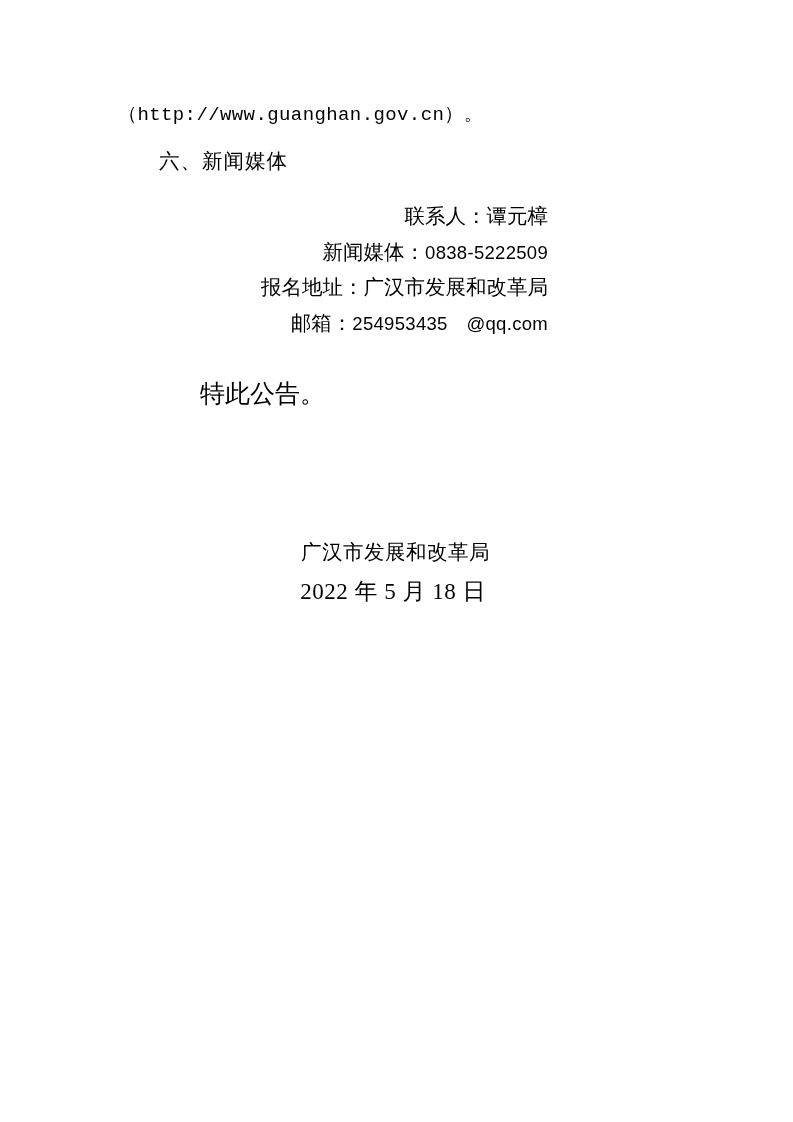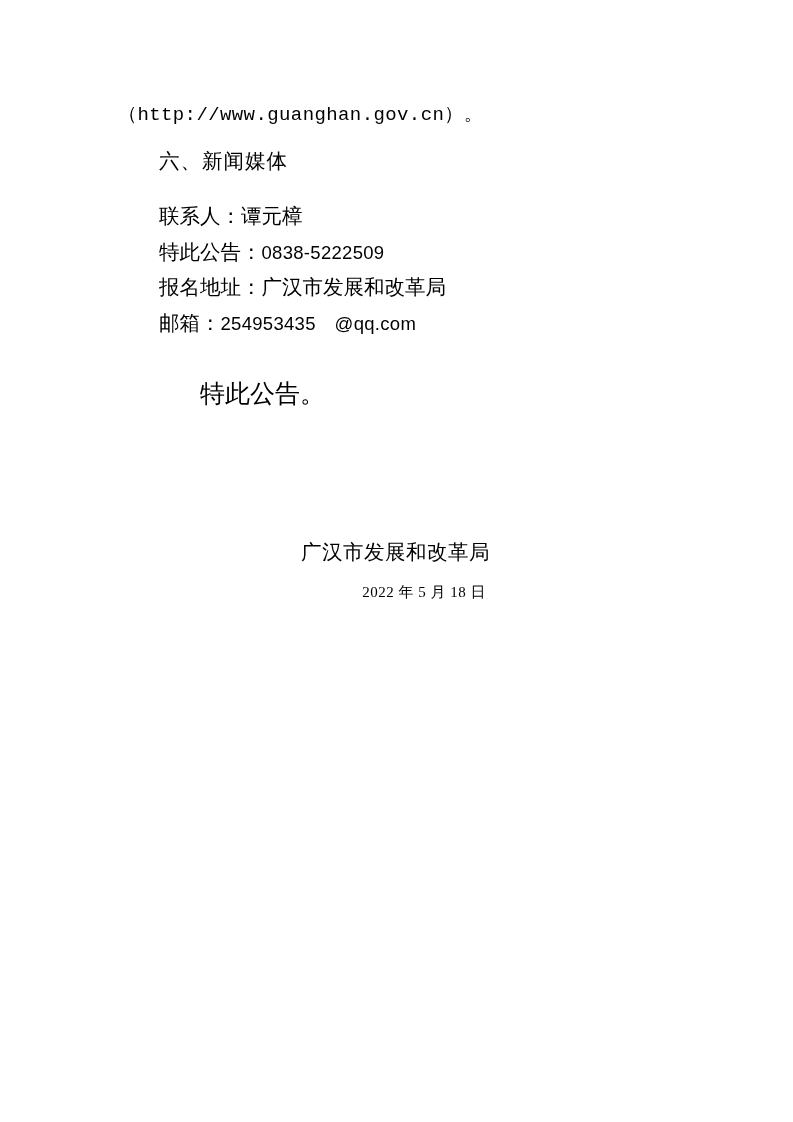--- a/index.html
+++ b/index.html
@@ -50,20 +50,21 @@
     letter-spacing: 0.2px;
   }
   .contact-block {
     margin-top: 2px;
   }
   .contact-line {
     text-indent: 41px;
     font-size: 20.5px;
     line-height: 35.5px;
     white-space: nowrap;
+    text-align: right;
   }
   .contact-line .mono {
     font-family: Liberation Sans, sans-serif;
     font-size: 18.5px;
     letter-spacing: 0.3px;
   }
   .notice-line {
     text-indent: 82px;
     font-size: 25px;
     margin-top: 35px;
@@ -73,21 +74,21 @@
     margin-top: 120px;
     text-align: right;
     padding-right: 58px;
   }
   .sig-org {
     font-size: 20.5px;
     line-height: 40px;
     letter-spacing: 0.5px;
   }
   .sig-date {
-    font-size: 15px;
+    font-size: 23px;
     line-height: 40px;
     letter-spacing: 0.5px;
     padding-right: 4px;
   }
   .spacer-gap {
     height: 14px;
   }
 </style>
 </head>
 <body>
@@ -98,21 +99,21 @@
     <div class="url-line">（http://www.guanghan.gov.cn）。</div>
 
     <div class="heading">六、新闻媒体</div>
 
 
     <div class="spacer-gap"></div>
 
 
     <div class="contact-block">
       <div class="contact-line"><span>联系人：</span><span>谭元樟</span></div>
-      <div class="contact-line"><span>特此公告：</span><span class="mono">0838-5222509</span></div>
+      <div class="contact-line"><span>新闻媒体：</span><span class="mono">0838-5222509</span></div>
       <div class="contact-line"><span>报名地址：</span><span>广汉市发展和改革局</span></div>
       <div class="contact-line"><span>邮箱：</span><span class="mono">254953435　@qq.com</span></div>
     </div>
 
     <div class="notice-line">特此公告。</div>
 
     <div class="signature">
       <div class="sig-org">广汉市发展和改革局</div>
       <div class="sig-date">2022 年 5 月 18 日</div>
     </div>

